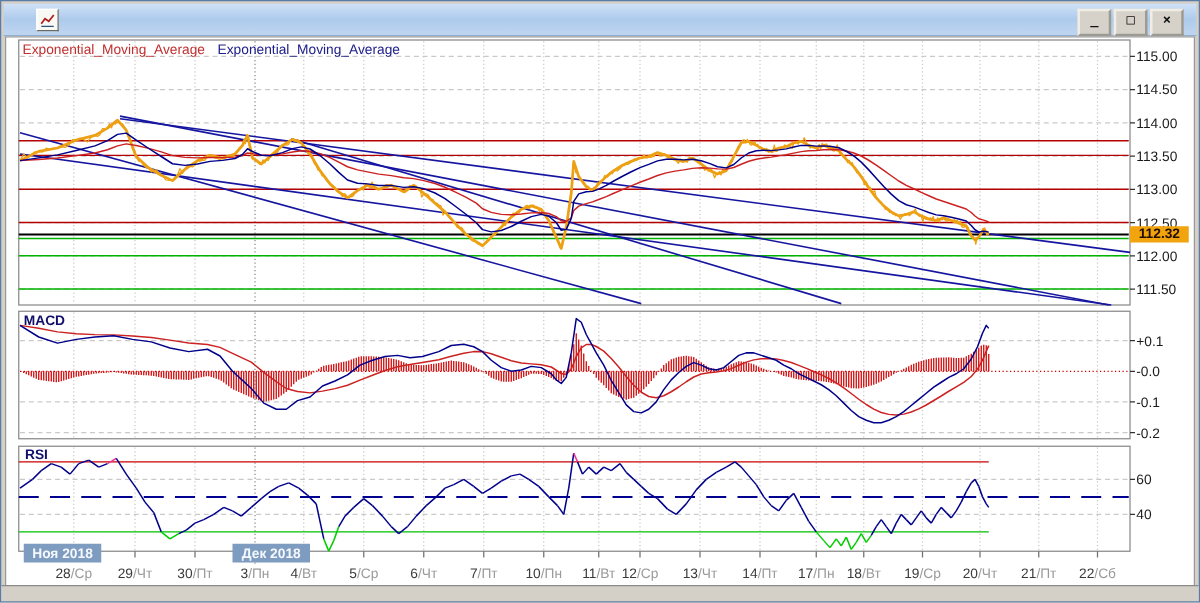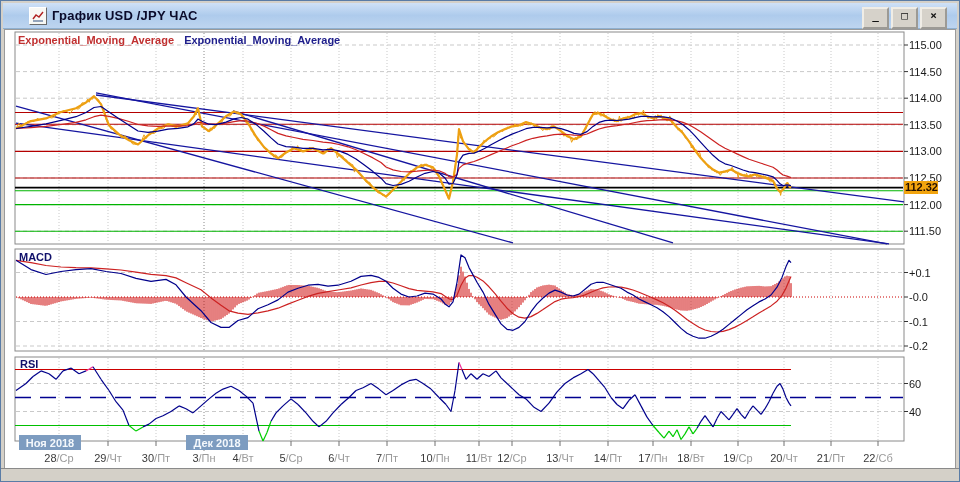--- a/index.html
+++ b/index.html
@@ -7,40 +7,39 @@
   #titlebar{position:absolute;left:2px;top:2px;right:2px;height:25px;
     background:linear-gradient(to bottom,#cfe1f7 0%,#aecbec 50%,#bed5f0 100%);
     border-bottom:1px solid #8fb0d0;display:flex;align-items:center;}
   #title-icon{width:16px;height:16px;margin-left:26px;background:#f8f8f4;border:1px solid;border-color:#ffffff #6a6a6a #6a6a6a #ffffff;display:flex;align-items:center;justify-content:center;}
   #title-text{margin-left:5px;font-size:13px;font-weight:bold;color:#0a0a2a;letter-spacing:0.2px;}
   #win-buttons{position:absolute;right:10px;top:4px;display:flex;gap:2px;}
   .wbtn{width:23px;height:18px;background:#d6d2ca;border:2px outset #f0ede6;font-size:11px;line-height:13px;text-align:center;font-weight:bold;color:#111;cursor:default;font-family:"DejaVu Sans Mono",monospace;}
   #client{position:absolute;left:3px;top:28px;width:952px;height:440px;background:#ffffff;border:1px solid #9a9a9a;box-sizing:border-box;}
   #chart-svg{position:absolute;left:0;top:0;z-index:5;}
   .overlay{position:absolute;z-index:9;}
-  #legend{left:17px;top:33px;font-size:11px;font-weight:bold;}
+  #legend{left:17px;top:33px;font-size:11px;font-weight:normal;}
   #legend .l-red{color:#c03030;} #legend .l-blue{color:#20208c;margin-left:7px;}
   .panel-label{font-size:11px;font-weight:bold;color:#10106a;}
   #macd-label{left:18px;top:250px;text-align:right;} #rsi-label{left:19px;top:357px;}
-  #last-price{left:903px;top:180px;width:34px;height:13px;background:#f2a40e;color:#241000;
-    font-size:11px;font-weight:bold;text-align:right;line-height:13px;}
+  #last-price{left:903px;top:180px;width:47px;height:13px;background:#f2a40e;color:#241000;
+    font-size:11px;font-weight:bold;text-align:center;line-height:13px;}
   #bottom-frame{position:absolute;left:0;right:0;bottom:0;height:12px;background:#d4d0c8;border-top:1px solid #8a8a8a;}
 </style>
 </head>
 <body>
 
 <div id="win">
   <div id="titlebar">
     <div id="title-icon">
       <svg width="12" height="12" viewBox="0 0 12 12">
         <polyline points="1,9 4,5 7,7 11,2" fill="none" stroke="#b02020" stroke-width="1.4"></polyline>
         <line x1="1" y1="11" x2="11" y2="11" stroke="#305080" stroke-width="1"></line>
       </svg>
     </div>
-    <div id="title-text">График USD /JPY  ЧАС</div>
     <div id="win-buttons">
       <div class="wbtn">_</div>
       <div class="wbtn">□</div>
       <div class="wbtn">×</div>
     </div>
   </div>
 
   <div id="client"></div>
 
   <svg id="chart-svg" width="960" height="482">

